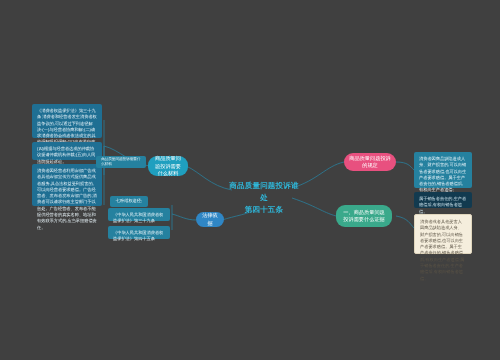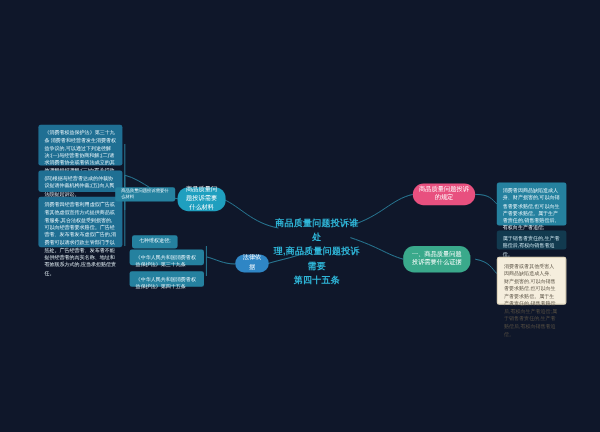--- a/index.html
+++ b/index.html
@@ -4,21 +4,21 @@
 <style>
   html, body {
     margin: 0;
     padding: 0;
     background: #ffffff;
   }
   #canvas {
     position: relative;
     width: 500px;
     height: 360px;
-    background: #0f172a;
+    background: #404040;
     overflow: hidden;
     font-family: "Liberation Sans", sans-serif;
   }
   .node {
     position: absolute;
     box-sizing: border-box;
     color: #ffffff;
     line-height: 1.35;
     word-break: break-all;
   }
@@ -85,21 +85,20 @@
 
     <path d="M258,208 C250,214 234,216 222,220" stroke="#2a7f9c" stroke-width="0.8" fill="none"></path>
 
     <path d="M196,220 C186,220 180,216 172,214" stroke="#2a7f9c" stroke-width="0.8" fill="none"></path>
     <path d="M172,214 L172,205" stroke="#2a7f9c" stroke-width="0.8" fill="none"></path>
     <path d="M172,214 L172,230" stroke="#2a7f9c" stroke-width="0.8" fill="none"></path>
   </svg>
 
   <div class="center-title" style="left:228px; top:180px; width:72px;">
     <div>商品质量问题投诉谁处</div>
-    <div>理,商品质量问题投诉需要</div>
     <div>第四十五条</div>
   </div>
 
   <div class="node pill teal-pill" style="left:148px; top:156px; width:40px; height:20px;">
     <span>商品质量问题投诉需要什么材料</span>
   </div>
 
   <div class="node pill pink-pill" style="left:344px; top:153px; width:52px; height:18px;">
     <span>商品质量问题投诉的规定</span>
   </div>

